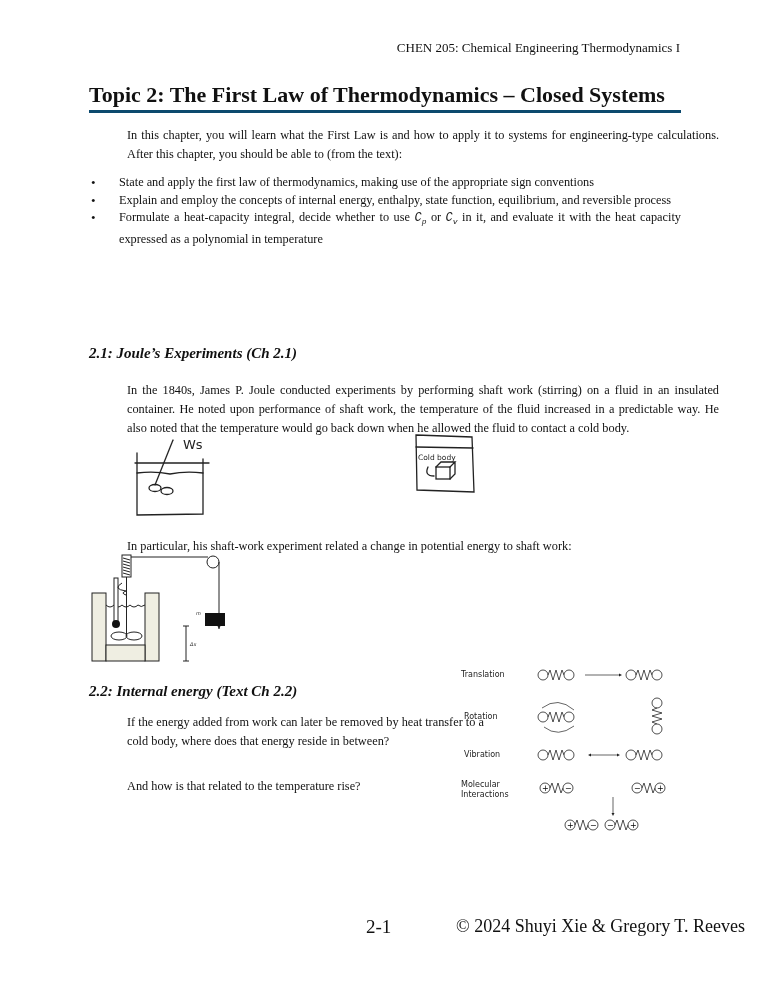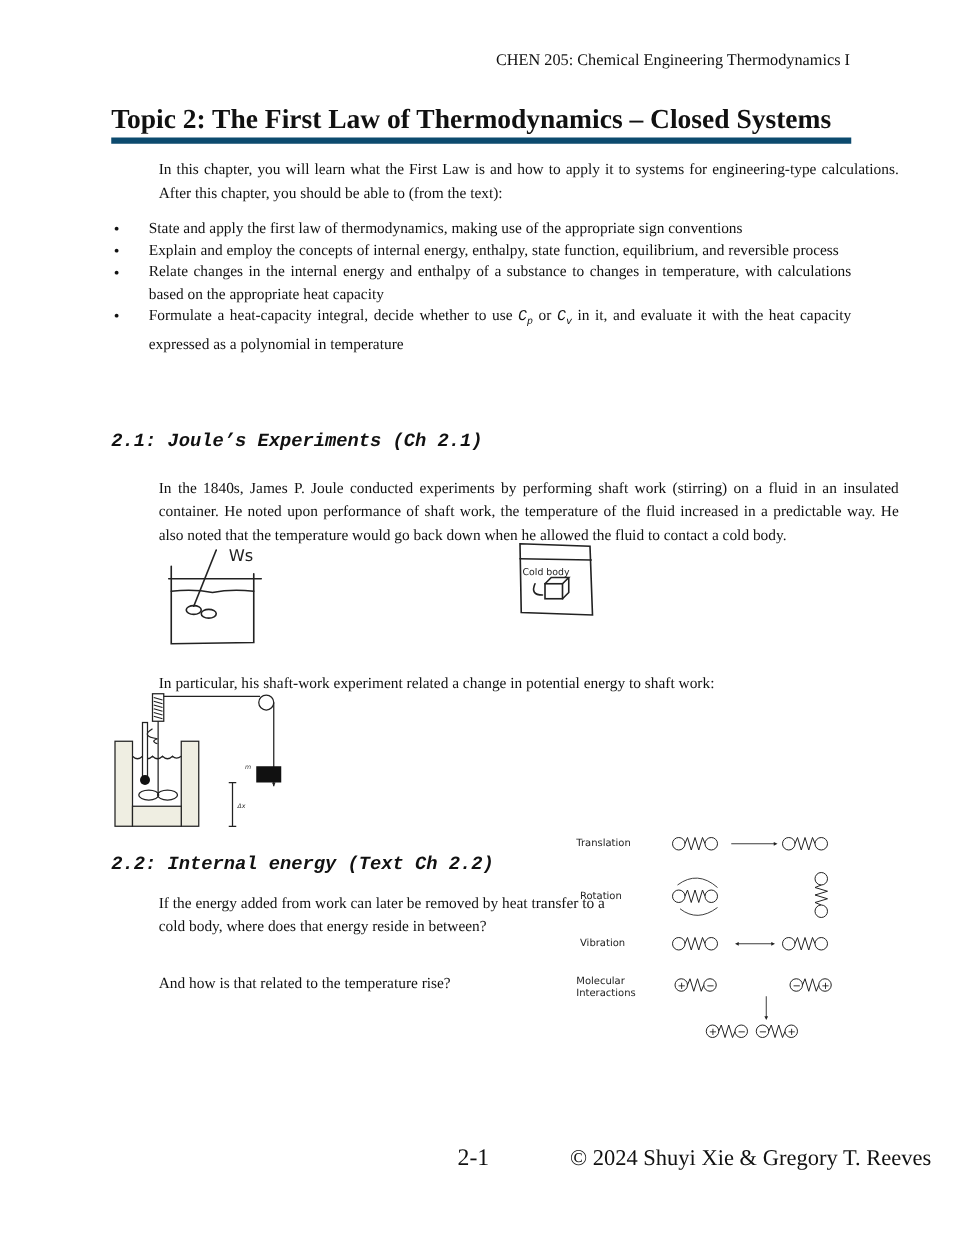--- a/index.html
+++ b/index.html
@@ -1,29 +1,29 @@
 <!DOCTYPE html>
 <html><head>
 <meta charset="utf-8">
 <style>
   html, body { margin: 0; padding: 0; background: #ffffff; }
   body { width: 768px; height: 994px; position: relative; overflow: hidden;
          font-family: "Liberation Serif", serif; color: #111; }
   .abs { position: absolute; }
   .header { left: 380px; top: 40px; width: 300px; text-align: right; font-size: 13px; }
   .title { left: 89px; top: 82px; width: 592px; font-size: 22px; font-weight: bold;
-           border-bottom: 5px solid #0c4a6e; padding-bottom: 2px; white-space: nowrap; }
+           border-bottom: 3px solid #0c4a6e; padding-bottom: 2px; white-space: nowrap; }
   .para { font-size: 12.3px; line-height: 19px; text-align: justify; margin-left: 38px; }
   .intro { left: 89px; top: 126px; width: 592px; }
   ul.objectives { left: 89px; top: 174px; width: 592px; margin: 0; padding: 0; list-style: none; }
   ul.objectives li { position: relative; padding-left: 30px; font-size: 12.3px; line-height: 17.6px;
            text-align: justify; margin-bottom: 0; }
   ul.objectives li::before { content: "•"; position: absolute; left: 2px; top: 0; font-size: 13px; }
   .math { font-family: Liberation Mono, monospace; font-style: italic; font-size: 12px; margin-top: 40px; }
-  .sec { font-size: 15px; font-weight: bold; font-style: italic; font-family: Liberation Mono, monospace; }
+  .sec { font-size: 15px; font-weight: bold; font-style: italic; }
   .sec1 { left: 89px; top: 345px; }
   .joule { left: 89px; top: 381px; width: 592px; }
   .particular { left: 89px; top: 537px; }
   .sec2 { left: 89px; top: 683px; }
   .q1 { left: 89px; top: 713px; width: 362px; text-align: left; }
   .q2 { left: 89px; top: 777px; }
   .footer-page { left: 366px; top: 916px; font-size: 19px; }
   .footer-copy { left: 456px; top: 916px; font-size: 18px; }
   .lbl { font-family: "DejaVu Sans", sans-serif; font-size: 8px; color: #222; }
   svg text { font-family: "DejaVu Sans", sans-serif; }
@@ -32,21 +32,20 @@
 <body>
 
 <div class="abs header">CHEN 205: Chemical Engineering Thermodynamics I</div>
 <div class="abs title">Topic 2:  The First Law of Thermodynamics – Closed Systems</div>
 
 <div class="abs para intro">In this chapter, you will learn what the First Law is and how to apply it to systems for engineering-type calculations. After this chapter, you should be able to (from the text):</div>
 
 <ul class="abs objectives">
   <li>State and apply the first law of thermodynamics, making use of the appropriate sign conventions</li>
   <li>Explain and employ the concepts of internal energy, enthalpy, state function, equilibrium, and reversible process</li>
-  <li>Relate changes in the internal energy and enthalpy of a substance to changes in temperature, with calculations based on the appropriate heat capacity</li>
   <li><span>Formulate a heat-capacity integral, decide whether to use </span><span class="math">C<sub style="font-size:8px">p</sub></span><span> or </span><span class="math">C<sub style="font-size:8px">v</sub></span><span> in it, and evaluate it with the heat capacity expressed as a polynomial in temperature</span></li>
 </ul>
 
 <div class="abs sec sec1">2.1: Joule’s Experiments (Ch 2.1)</div>
 <div class="abs para joule">In the 1840s, James P. Joule conducted experiments by performing shaft work (stirring) on a fluid in an insulated container. He noted upon performance of shaft work, the temperature of the fluid increased in a predictable way. He also noted that the temperature would go back down when he allowed the fluid to contact a cold body.</div>
 
 <svg class="abs" style="left:125px;top:435px" width="85" height="85">
   <g fill="none" stroke="#222" stroke-width="1.3" stroke-linecap="round">
     <path d="M12 18 L12 80 L78 79 L78 24"></path>
     <path d="M22 28 L96 28" transform="translate(-12,0)"></path>

